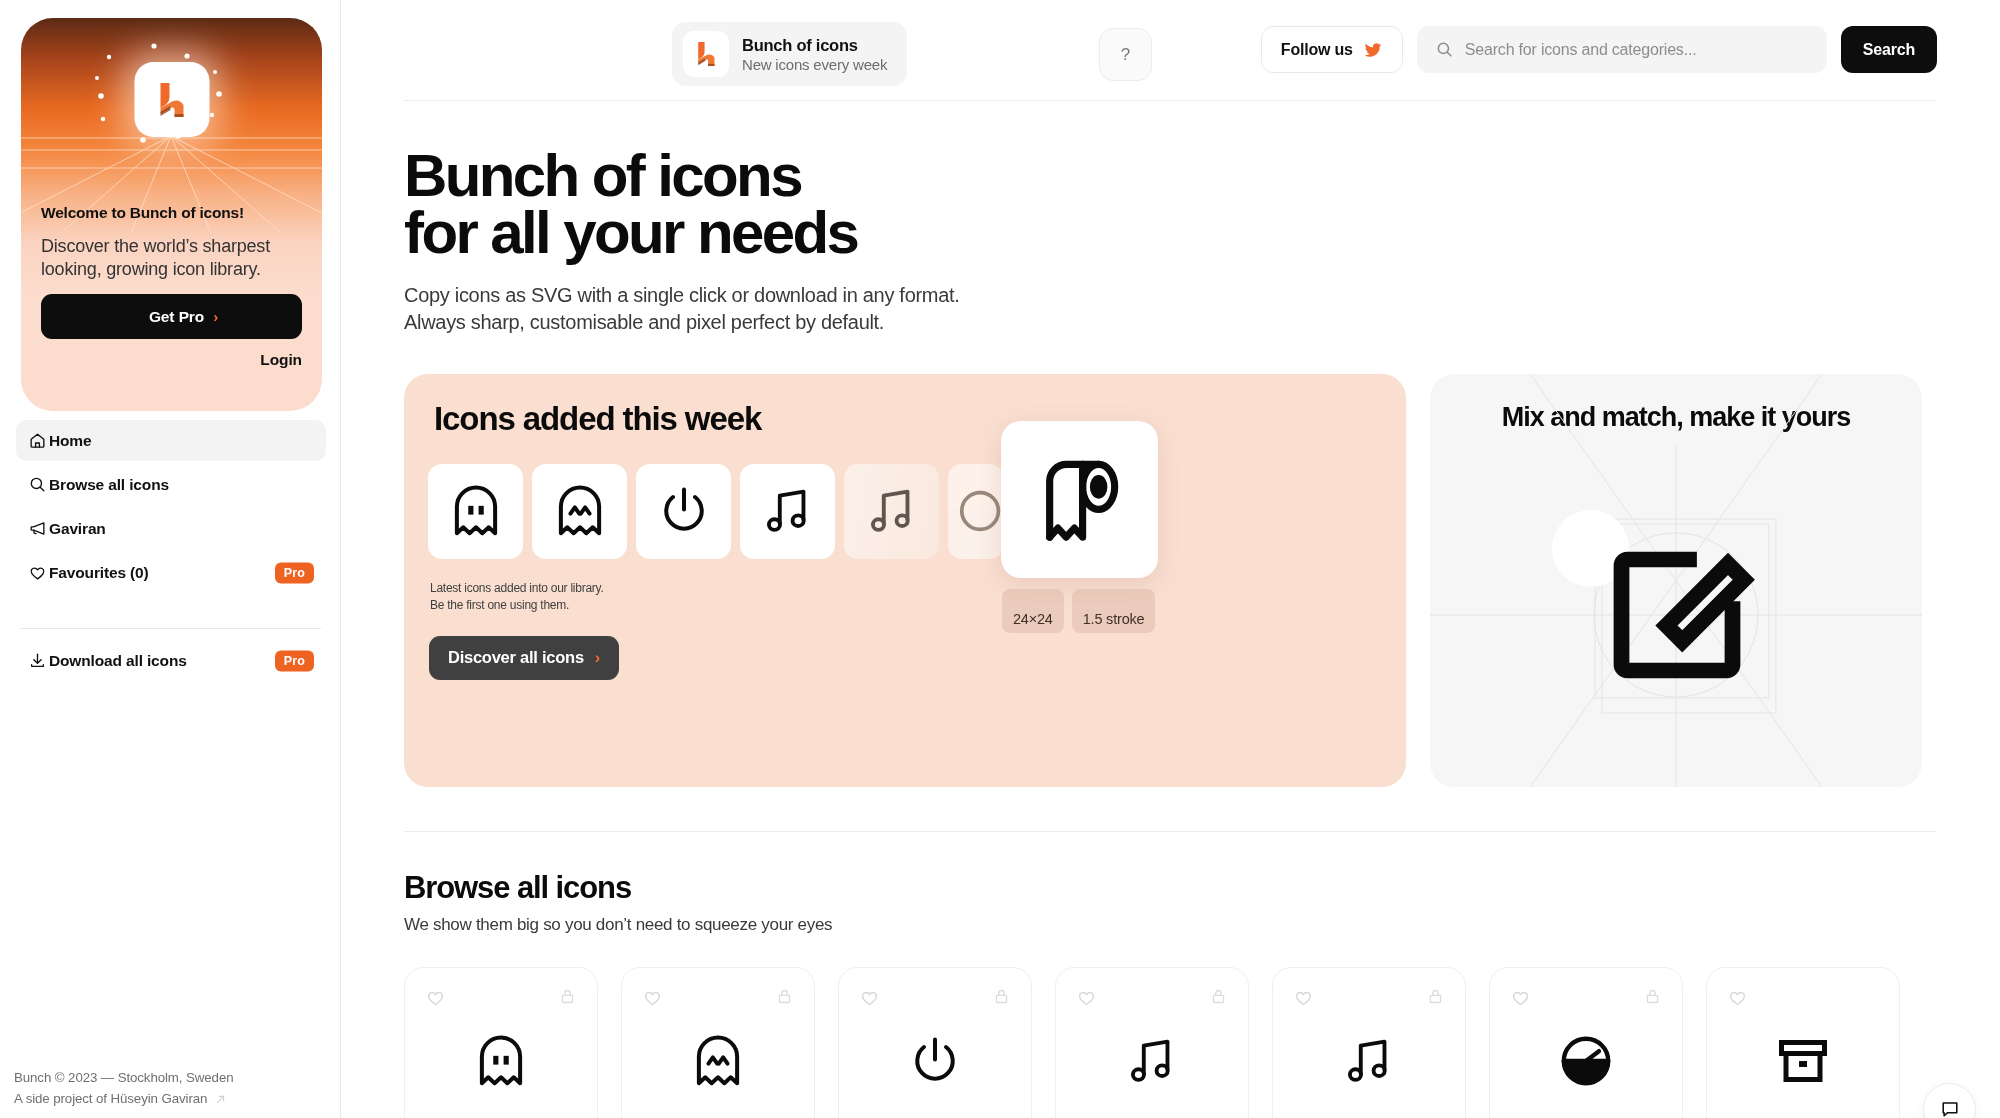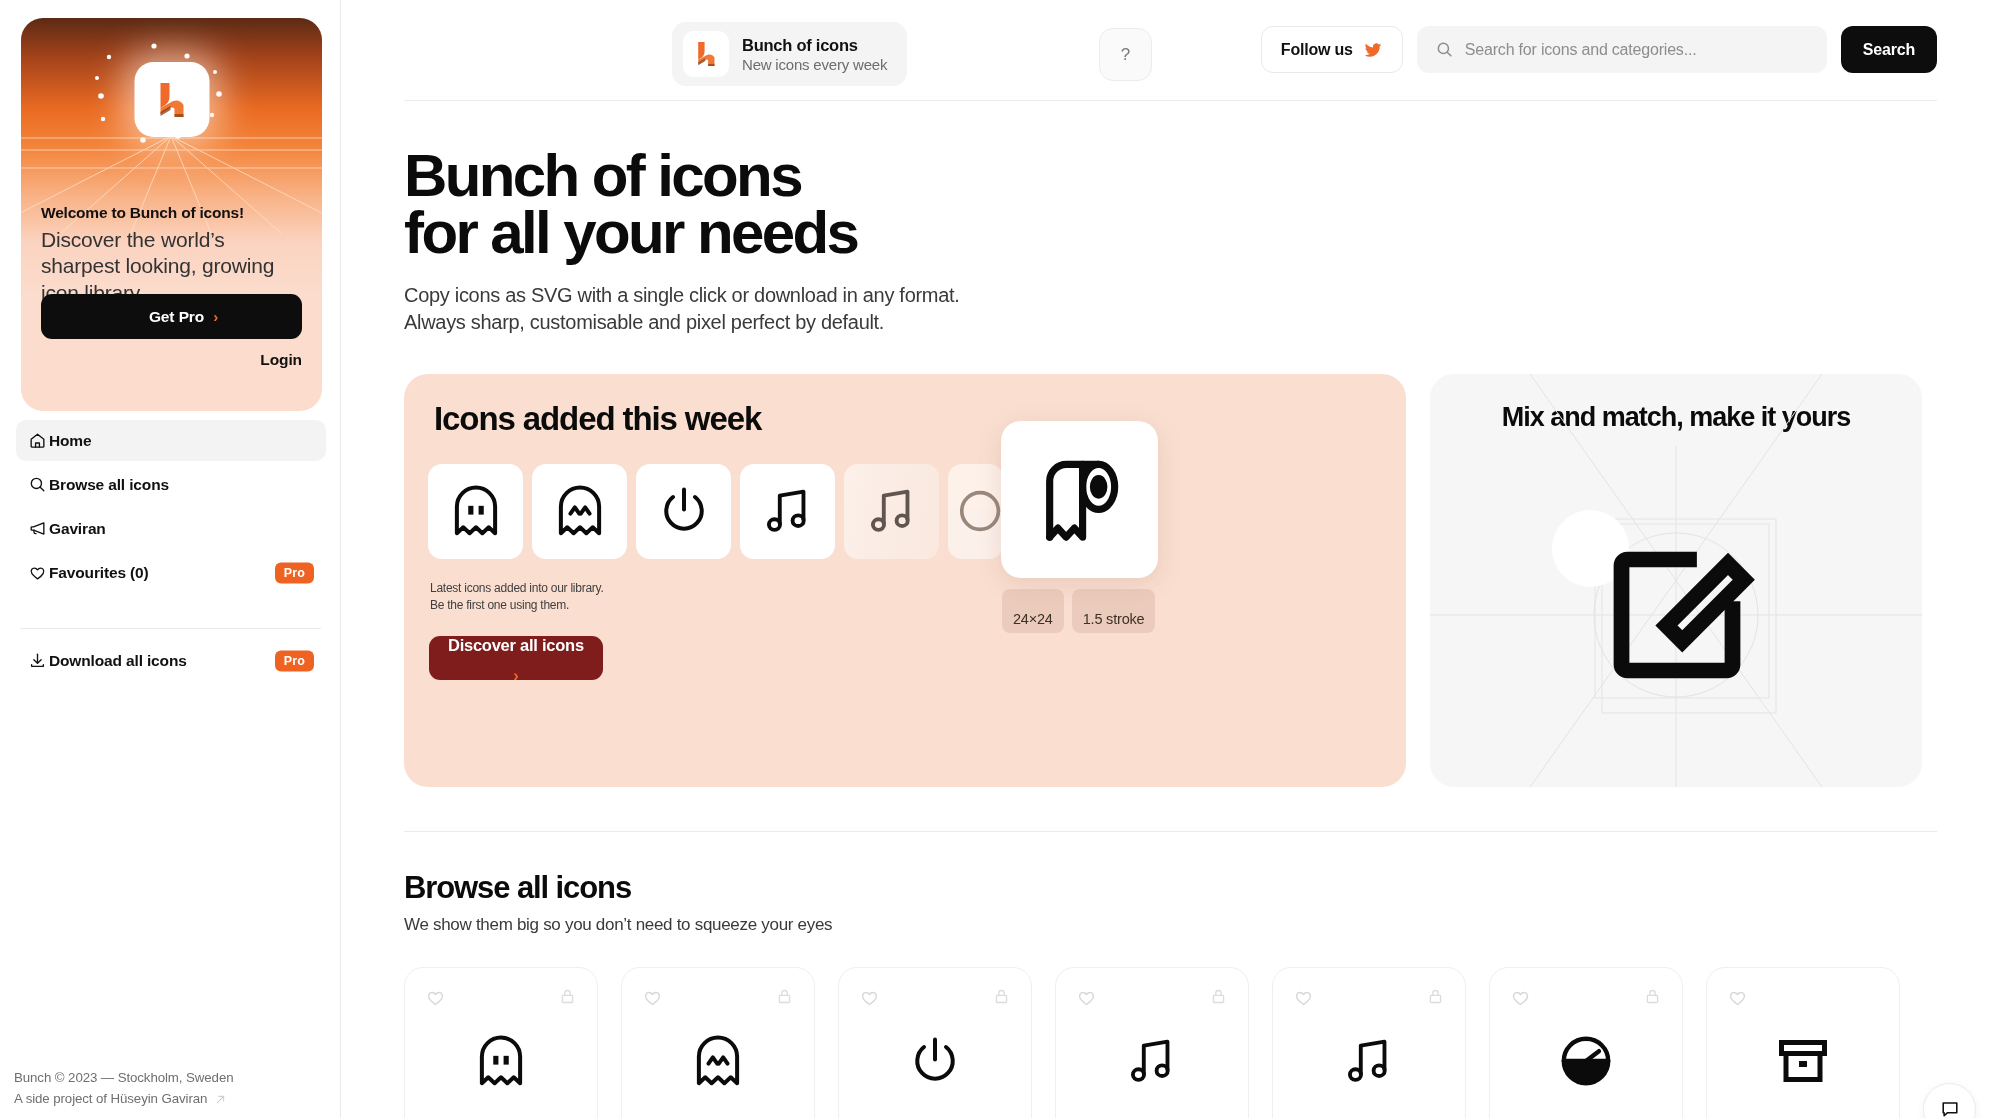--- a/index.html
+++ b/index.html
@@ -17,39 +17,39 @@
   .sidebar {
     width: 341px; height: 1118px;
     border-right: 1px solid #e9e9e9;
     position: relative;
     flex: 0 0 341px;
     background: #fff;
   }
   .promo {
     position: absolute; left: 21px; top: 18px;
     width: 301px; height: 393px;
-    border-radius: 22px;
+    border-radius: 32px;
     overflow: hidden;
     background: linear-gradient(180deg,
       #5c2a14 0%, #a4431b 10%, #e96a22 23%,
       #f4853c 33%, #f8b184 45%, #fbd3c0 57%,
       #fbdccd 70%, #fbdccd 100%);
   }
   .promo-art { position: absolute; left: 0; top: 0; width: 301px; height: 215px; overflow: hidden; }
   .promo-art svg { position: absolute; left: 0; top: 0; }
   .promo-logo {
     position: absolute; left: 50%; top: 44px; transform: translateX(-50%);
     width: 75px; height: 75px; border-radius: 19px;
     background: #fff;
     display: flex; align-items: center; justify-content: center;
     box-shadow: 0 0 34px 12px rgba(255,240,225,.55);
   }
   .promo-text { position: absolute; left: 20px; right: 18px; top: 186px; }
   .promo-title { font-size: 15.5px; font-weight: 700; color: #111; letter-spacing: -.2px; }
-  .promo-sub { font-size: 21px; color: #333; line-height: 1.26; margin-top: 5px; letter-spacing: -.2px; }
+  .promo-sub { font-size: 18px; color: #333; line-height: 1.26; margin-top: 13px; letter-spacing: -.2px; }
   .getpro {
     position: absolute; left: 20px; top: 276px;
     width: 261px; height: 45px;
     background: #0d0d0d; border-radius: 11px;
     border: none; cursor: pointer;
     color: #fff; font-size: 15.5px; font-weight: 700;
     font-family: "Liberation Sans", sans-serif;
     display: flex; align-items: center; justify-content: center; gap: 9px;
     letter-spacing: -.1px;
     padding-left: 24px;
@@ -164,25 +164,24 @@
   }
   .tile.fade { background: linear-gradient(100deg, #fdf4ef 0%, #faebe2 100%); opacity: .8; }
   .tile.clip { width: 55px; overflow: hidden; opacity: .55; }
   .week-note {
     position: absolute; left: 26px; top: 206px;
     font-size: 12px; color: #3f3f3f; line-height: 1.42; letter-spacing: -.25px;
   }
   .discover {
     position: absolute; left: 25px; top: 262px;
     height: 44px; padding: 0 19px; border-radius: 11px;
-    background: #7f1d1d; color: #fff; border: none; cursor: pointer;
+    background: #404040; color: #fff; border: none; cursor: pointer;
     display: flex; align-items: center; gap: 11px;
     font-size: 16.5px; font-weight: 700; letter-spacing: -.25px;
     font-family: "Liberation Sans", sans-serif;
-    flex-direction: column;
   }
   .discover .chev { color: #ef6a2a; font-weight: 700; }
   .bigtile {
     position: absolute; left: 597px; top: 47px;
     width: 157px; height: 157px; background: #fff; border-radius: 20px;
     display: flex; align-items: center; justify-content: center;
     box-shadow: 0 6px 26px rgba(120,70,40,.14);
   }
   .specs { position: absolute; left: 598px; top: 215px; display: flex; gap: 8px; }
   .spec {

